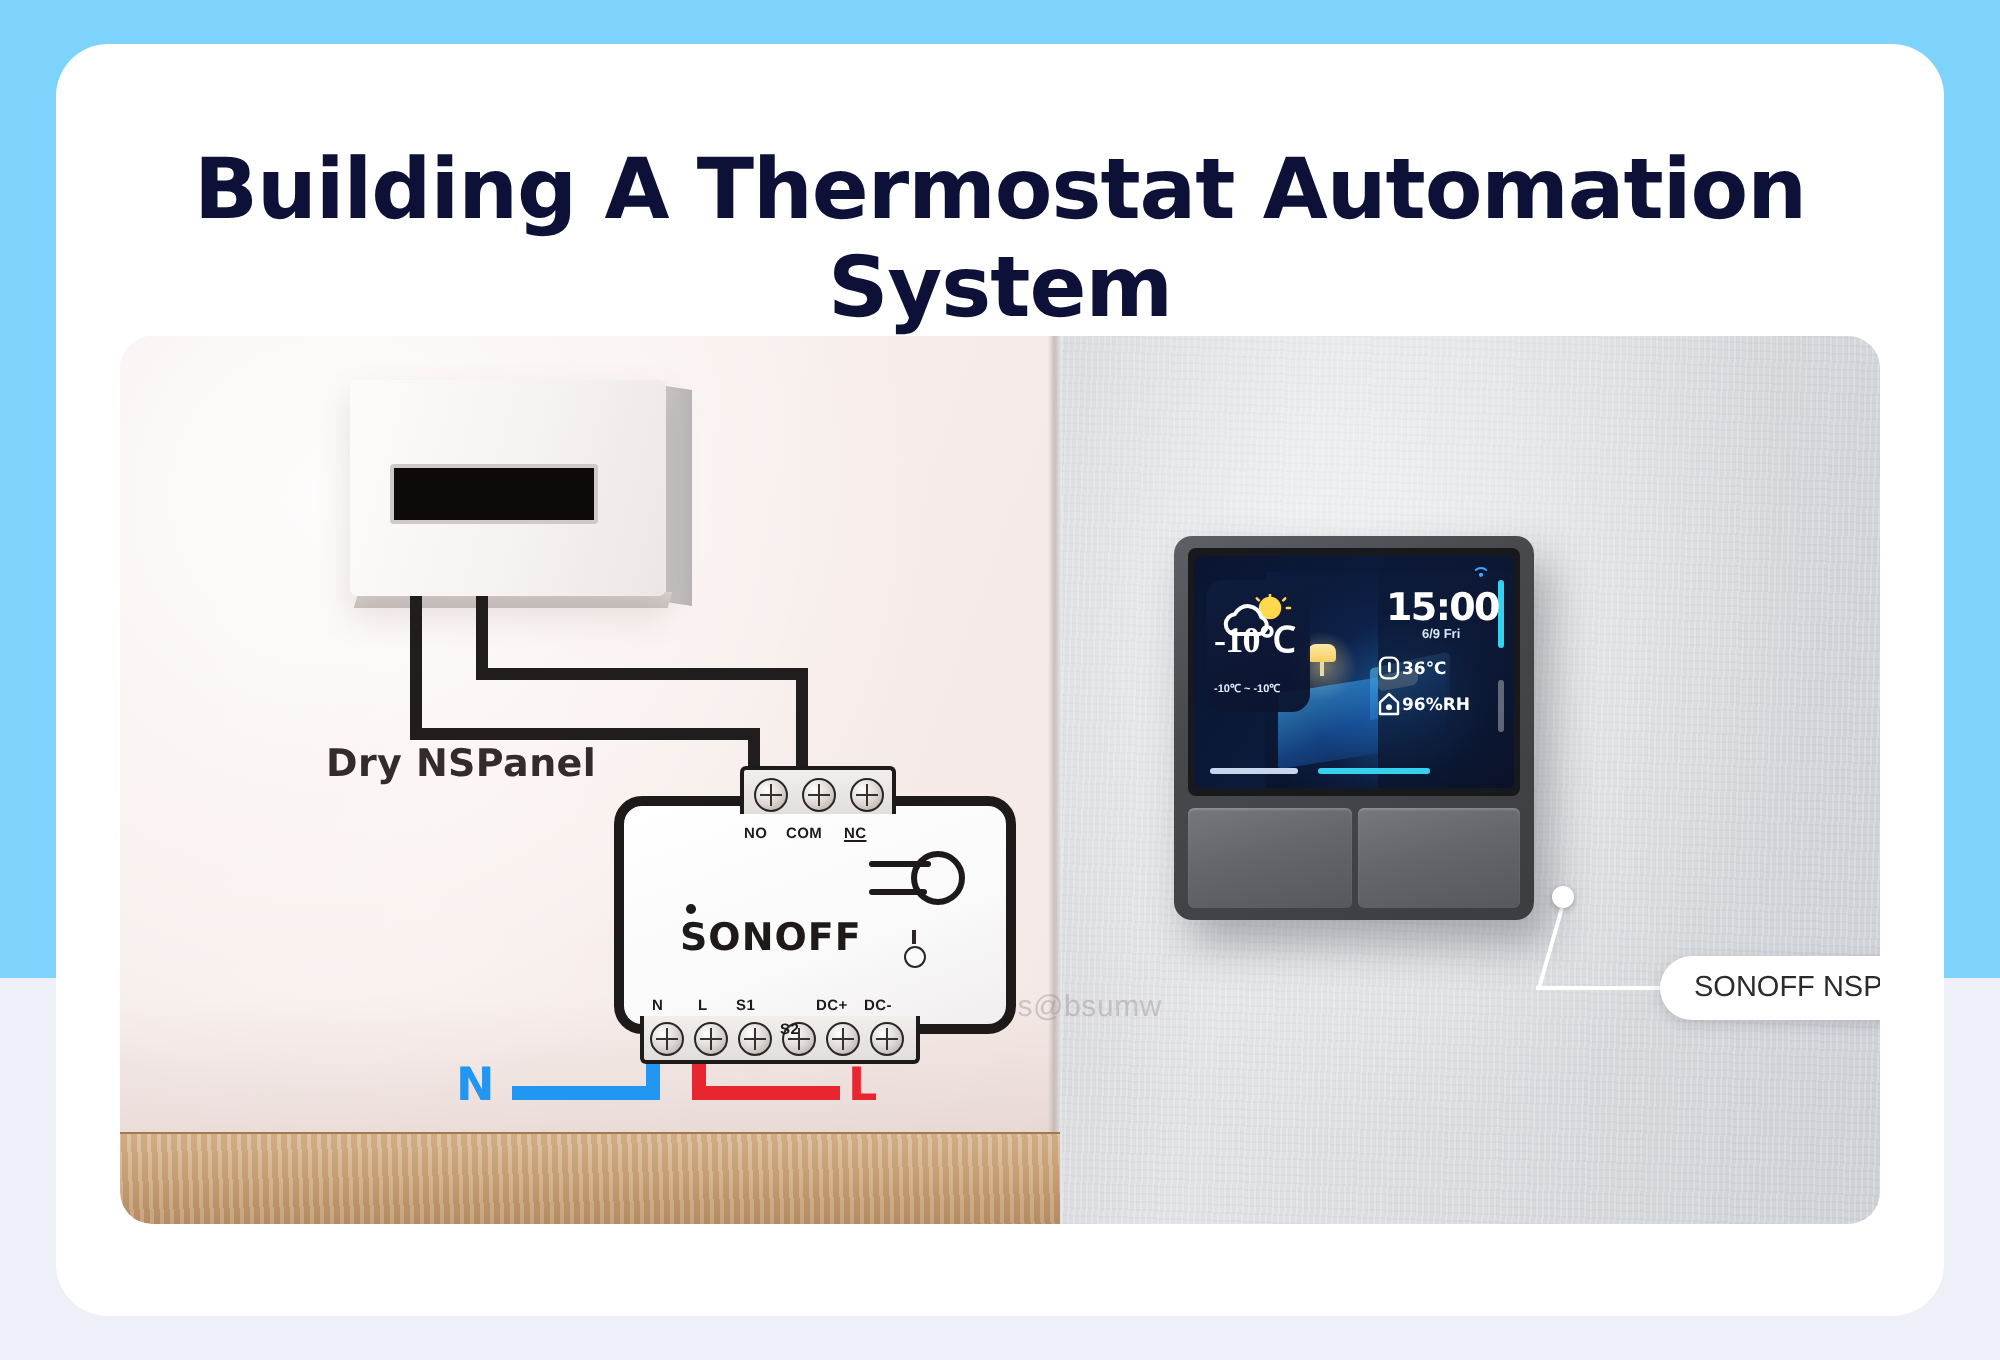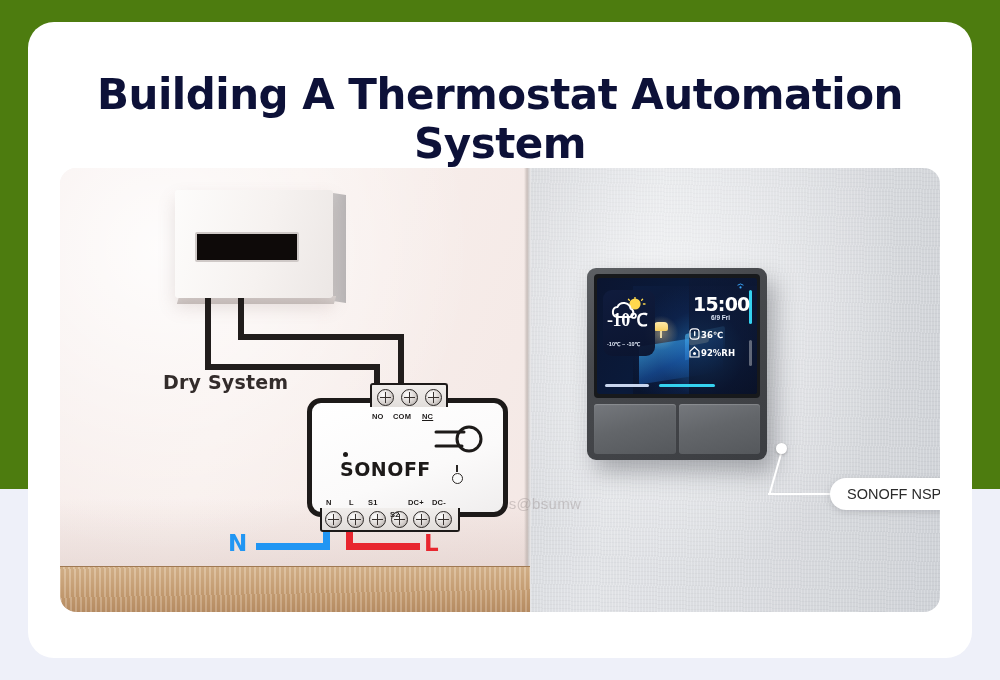--- a/index.html
+++ b/index.html
@@ -6,21 +6,21 @@
   * { box-sizing: border-box; margin: 0; padding: 0; }
   html, body {
     width: 1000px; height: 680px;
     font-family: "Liberation Sans", sans-serif;
     background: #eef0f9;
     overflow: hidden;
   }
   .page {
     position: relative;
     width: 1000px; height: 489px;
-    background: #4d7c0f;
+    background: #7dd3fc;
   }
   .card {
     position: absolute;
     left: 28px; top: 22px;
     width: 944px; height: 636px;
     background: #ffffff;
     border-radius: 26px;
   }
   .title {
     position: absolute;
@@ -371,21 +371,21 @@
       </div>
 
       <div class="wire" style="left:145px; top:130px; width:6px; height:72px;"></div>
       <div class="wire" style="left:145px; top:196px; width:175px; height:6px;"></div>
       <div class="wire" style="left:314px; top:196px; width:6px; height:40px;"></div>
 
       <div class="wire" style="left:178px; top:130px; width:6px; height:42px;"></div>
       <div class="wire" style="left:178px; top:166px; width:166px; height:6px;"></div>
       <div class="wire" style="left:338px; top:166px; width:6px; height:70px;"></div>
 
-      <div class="dry-contact">Dry System</div>
+      <div class="dry-contact">Dry NSPanel</div>
 
       <div class="module">
 
         <div class="term-block term-top">
           <div class="screw" style="left:5px; top:4px;"></div>
           <div class="screw" style="left:29px; top:4px;"></div>
           <div class="screw" style="left:53px; top:4px;"></div>
         </div>
         <div class="tlabel" style="left:60px; top:9px;">NO</div>
         <div class="tlabel" style="left:81px; top:9px;">COM</div>
@@ -472,21 +472,21 @@
               <rect x="5" y="3" width="1.4" height="5.2" rx="0.7" fill="#ffffff"></rect>
             </svg>
             <span>36℃</span>
           </div>
 
           <div class="ns-reading ns-read-hum">
             <svg class="ns-badge" viewBox="0 0 11 12">
               <path d="M1 5.2 L5.5 1 L10 5.2 L10 11 L1 11 Z" fill="none" stroke="#ffffff" stroke-width="1.2" stroke-linejoin="round"></path>
               <circle cx="5.5" cy="7.6" r="1.5" fill="#ffffff"></circle>
             </svg>
-            <span>92%RH</span>
+            <span>96%RH</span>
           </div>
 
           <div class="bottom-bar-a"></div>
           <div class="bottom-bar-b"></div>
         </div>
 
         <div class="ns-buttons">
           <div class="ns-btn"></div>
           <div class="ns-btn"></div>
         </div>

